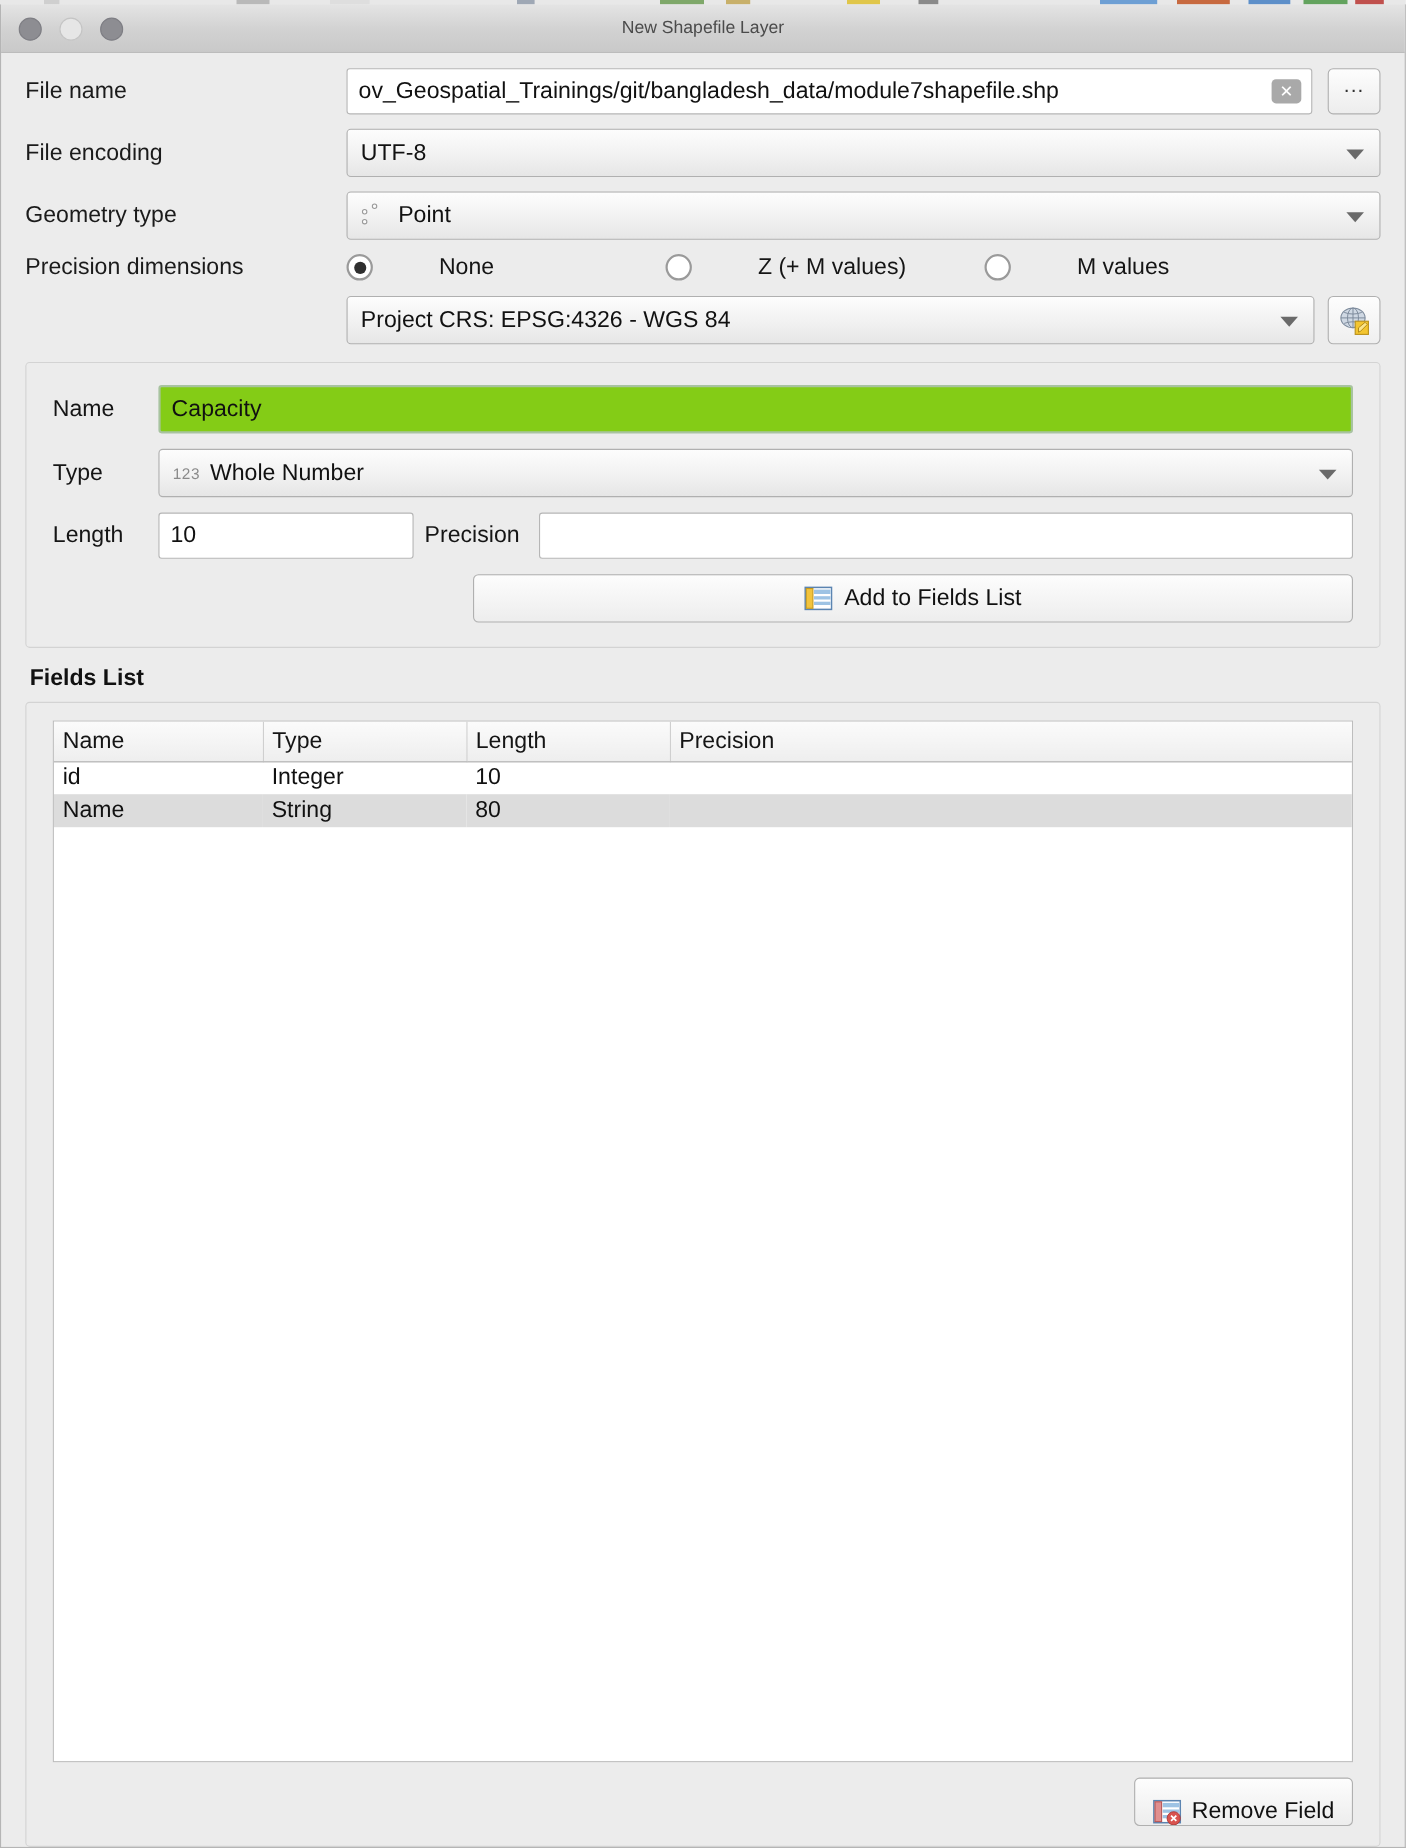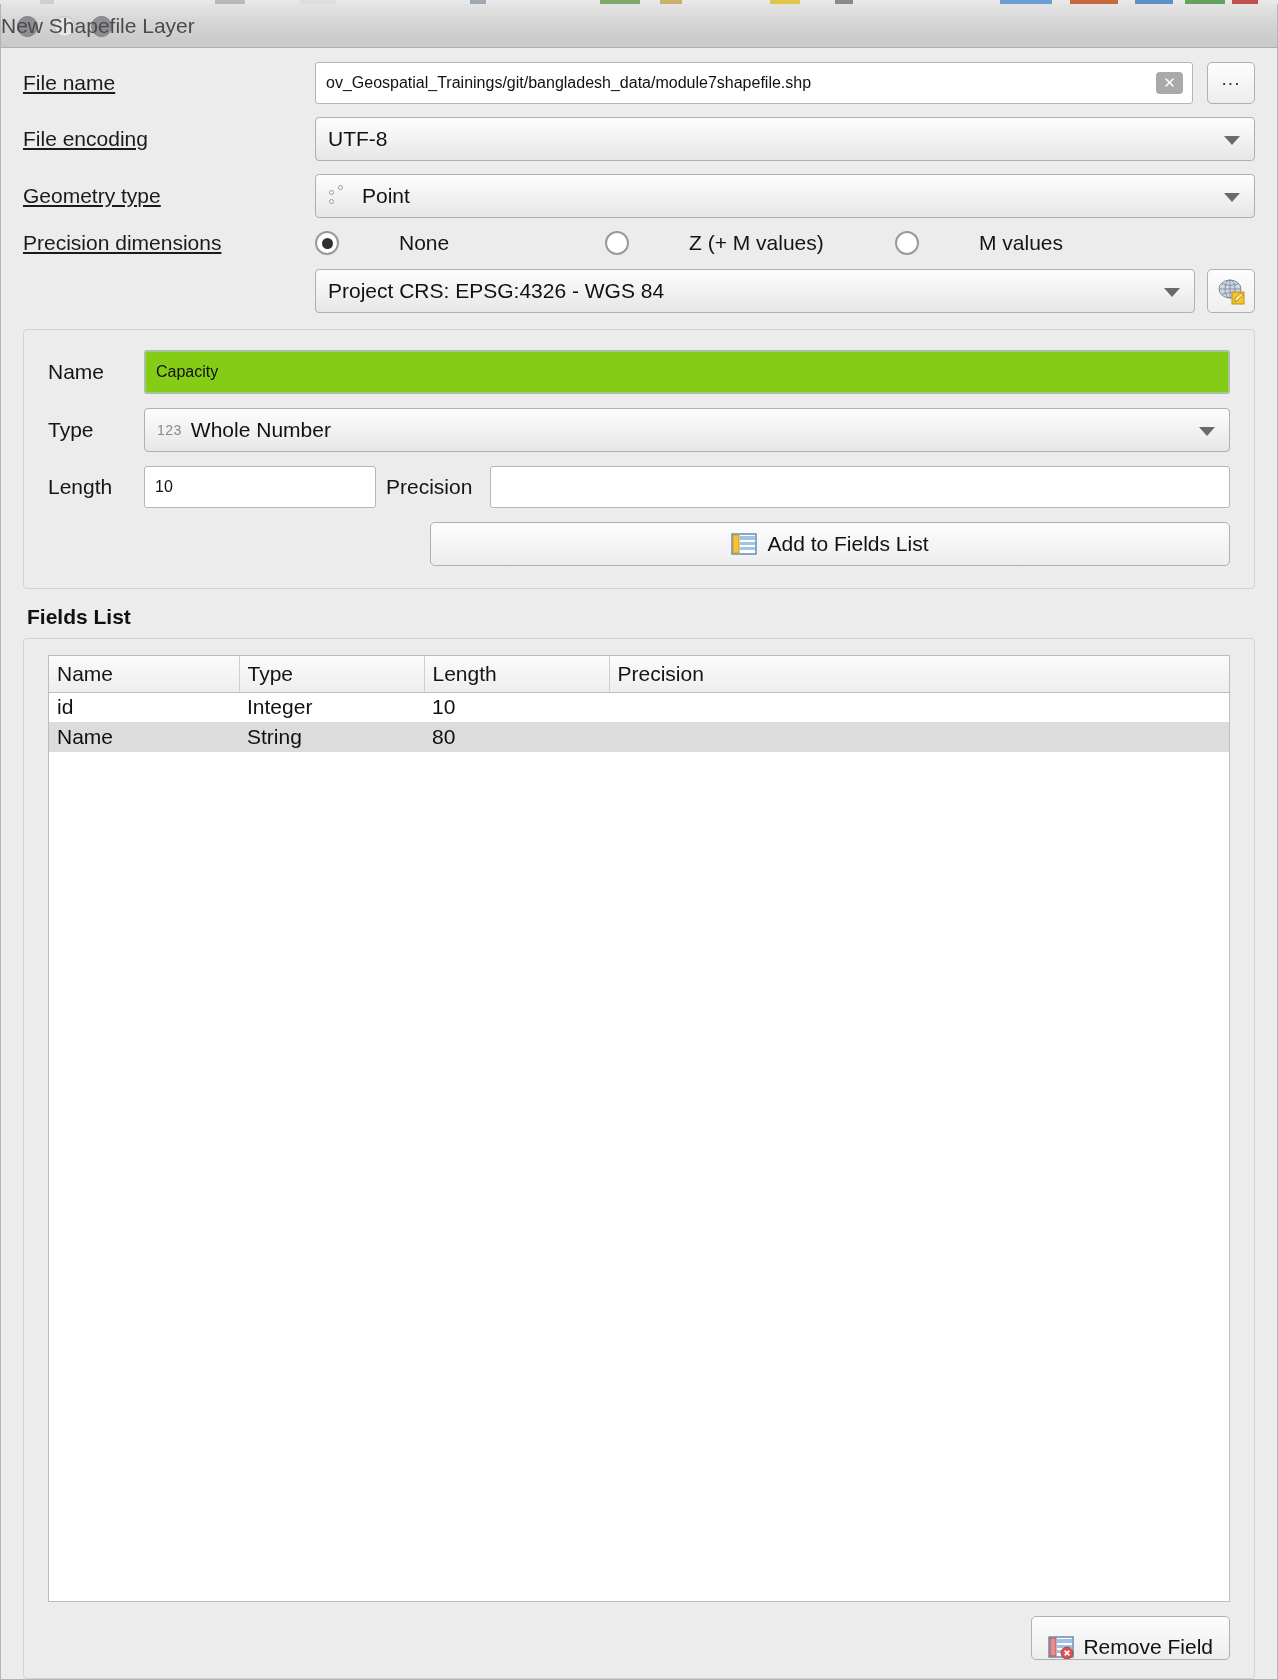--- a/index.html
+++ b/index.html
@@ -30,43 +30,43 @@
   }
 
   #titlebar {
     height: 44px; flex: none;
     background: linear-gradient(to bottom, #e4e4e4 0%, #d2d2d2 52%, #c9c9c9 100%);
     border-bottom: 1px solid #b0b0b0;
     position: relative;
   }
   #titlebar .title {
     position: absolute; left: 0; right: 0; top: 0; height: 44px;
-    line-height: 44px; text-align: left;
-    font-size: 21px; color: #4b4b4b;
+    line-height: 44px; text-align: center;
+    font-size: 16px; color: #4b4b4b;
   }
   .traffic { position: absolute; top: 12px; display: flex; gap: 16px; left: 16px; }
   .tl { width: 21px; height: 21px; border-radius: 50%; }
   .tl.a { background: #8d8d92; border: 1px solid #7e7e84; }
   .tl.b { background: #e6e6e6; border: 1px solid #c4c4c4; }
   .tl.c { background: #8d8d92; border: 1px solid #7e7e84; }
 
   #content {
     flex: 1 1 auto; padding: 14px 22px 0 22px;
     display: flex; flex-direction: column;
   }
 
   
   .frow { display: flex; align-items: center; margin-bottom: 13px; }
   .flabel { font-size: 21px; color: #1b1b1b; }
-  .flabel.w { width: 292px; flex: none; text-decoration: underline; }
+  .flabel.w { width: 292px; flex: none; }
 
   .inp {
     height: 42px; background: #ffffff;
     border: 1px solid #b6b6b6; border-radius: 3px;
-    font-size: 16px; color: #111; padding: 0 10px;
+    font-size: 21px; color: #111; padding: 0 10px;
     display: flex; align-items: center;
     font-family: "Liberation Sans", sans-serif;
   }
   .combo {
     height: 44px;
     background: linear-gradient(to bottom, #fdfdfd 0%, #f1f1f1 55%, #e6e6e6 100%);
     border: 1px solid #b0b0b0; border-radius: 4px;
     font-size: 21px; color: #111; padding: 0 12px;
     display: flex; align-items: center; position: relative;
   }

